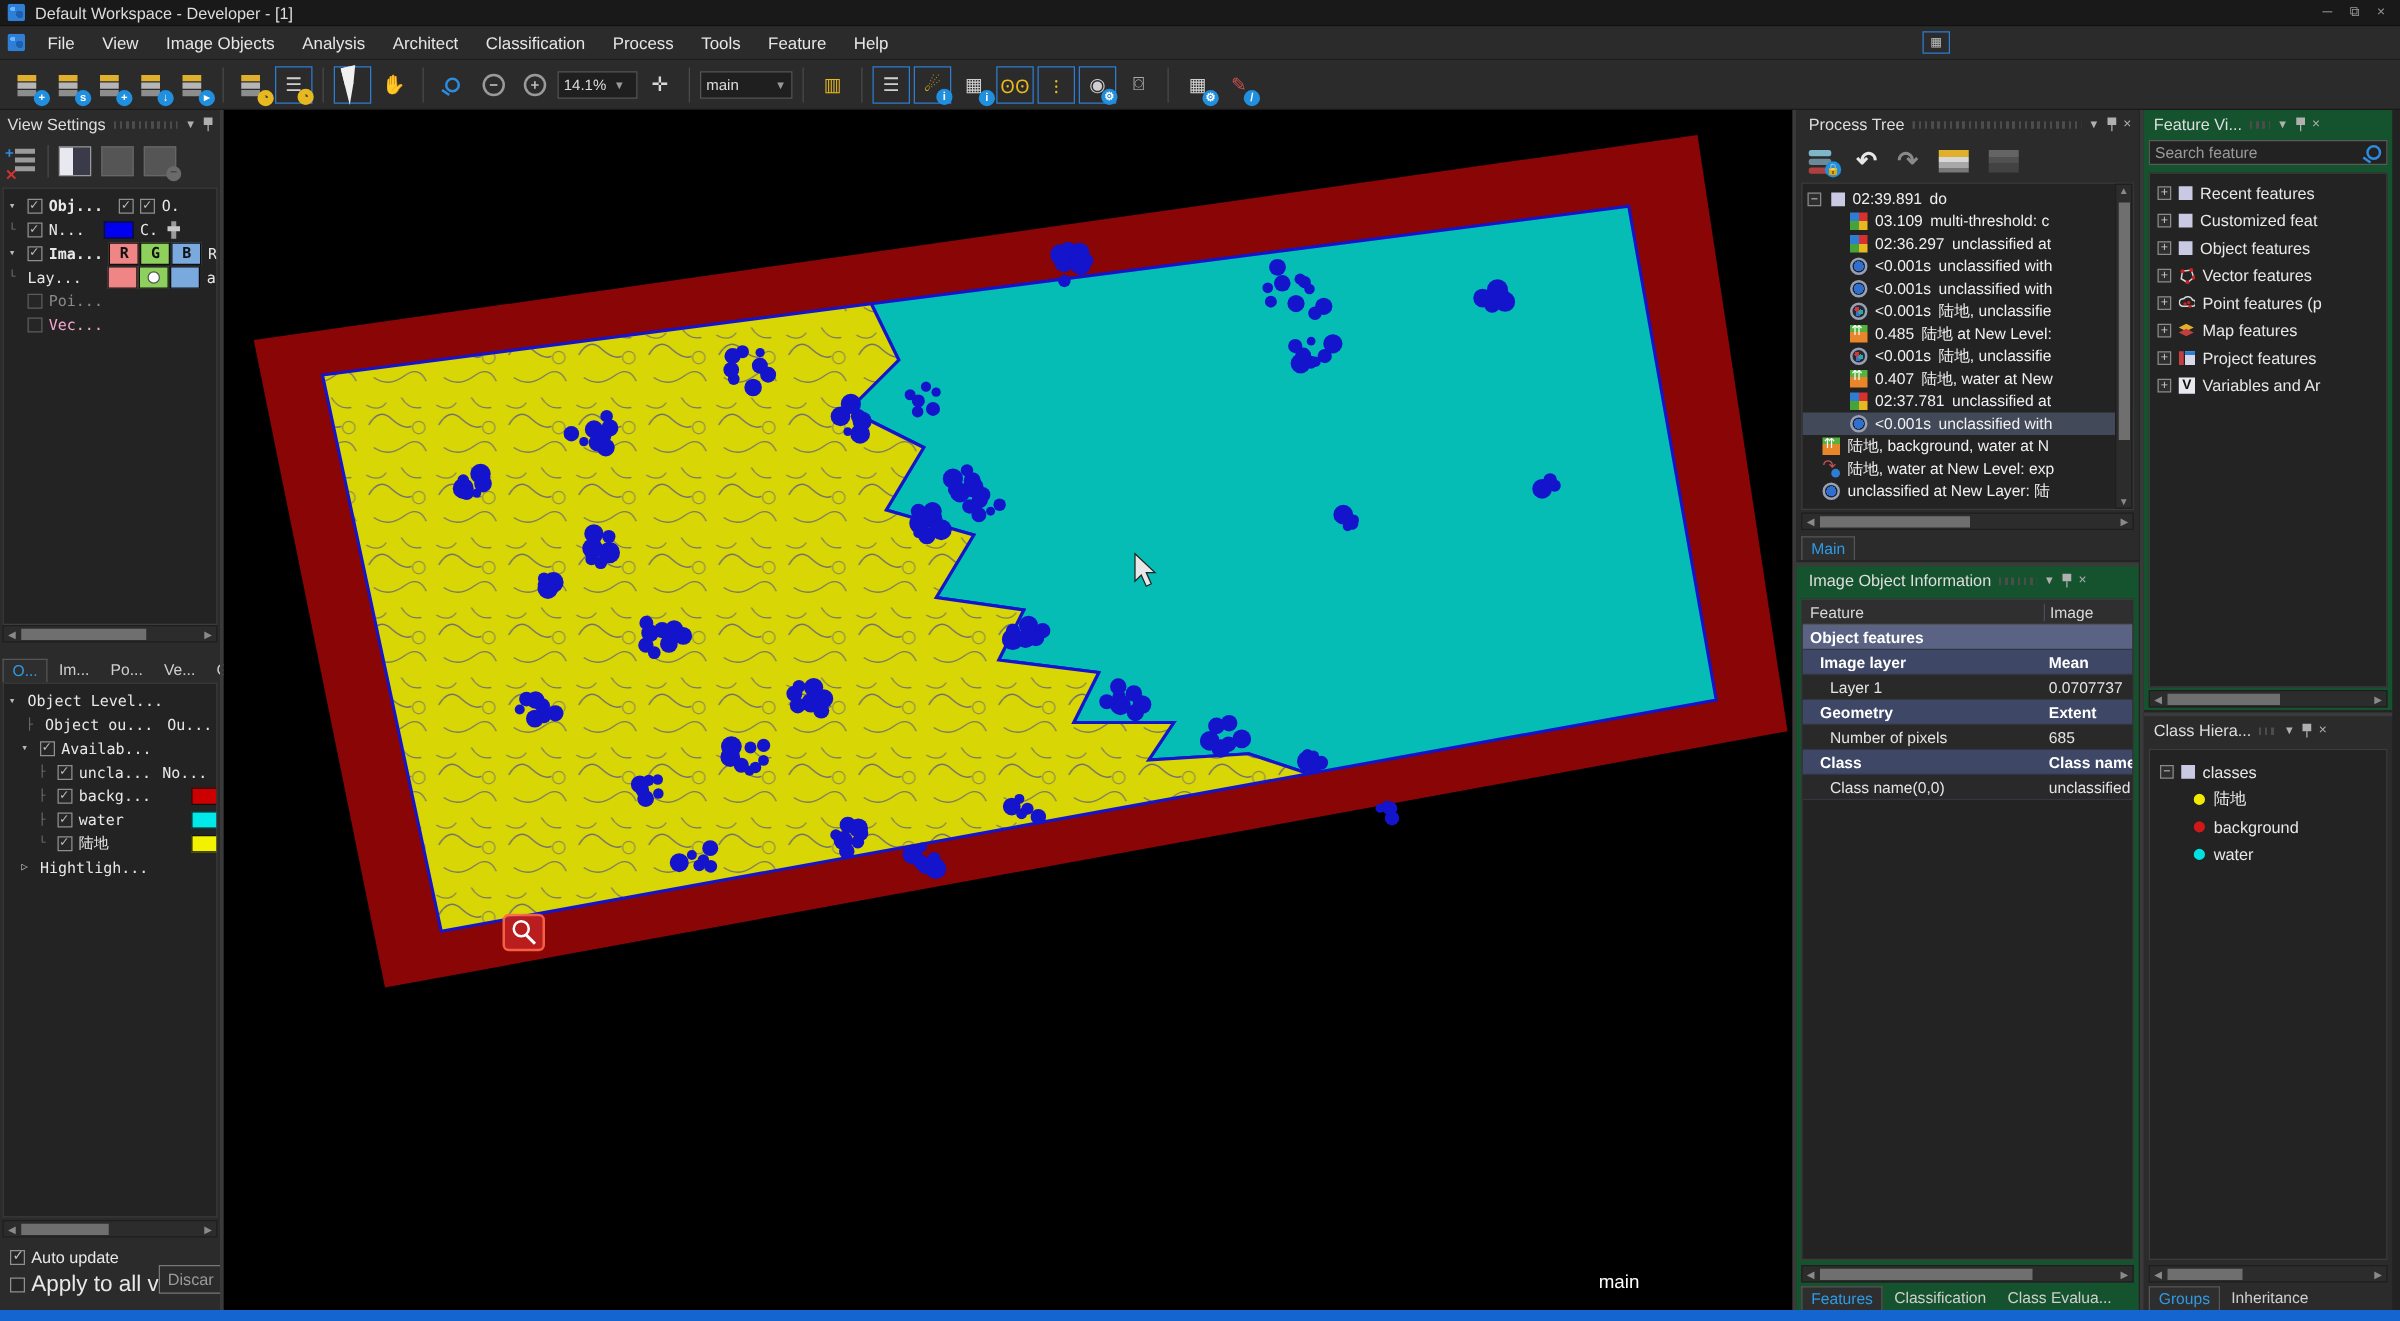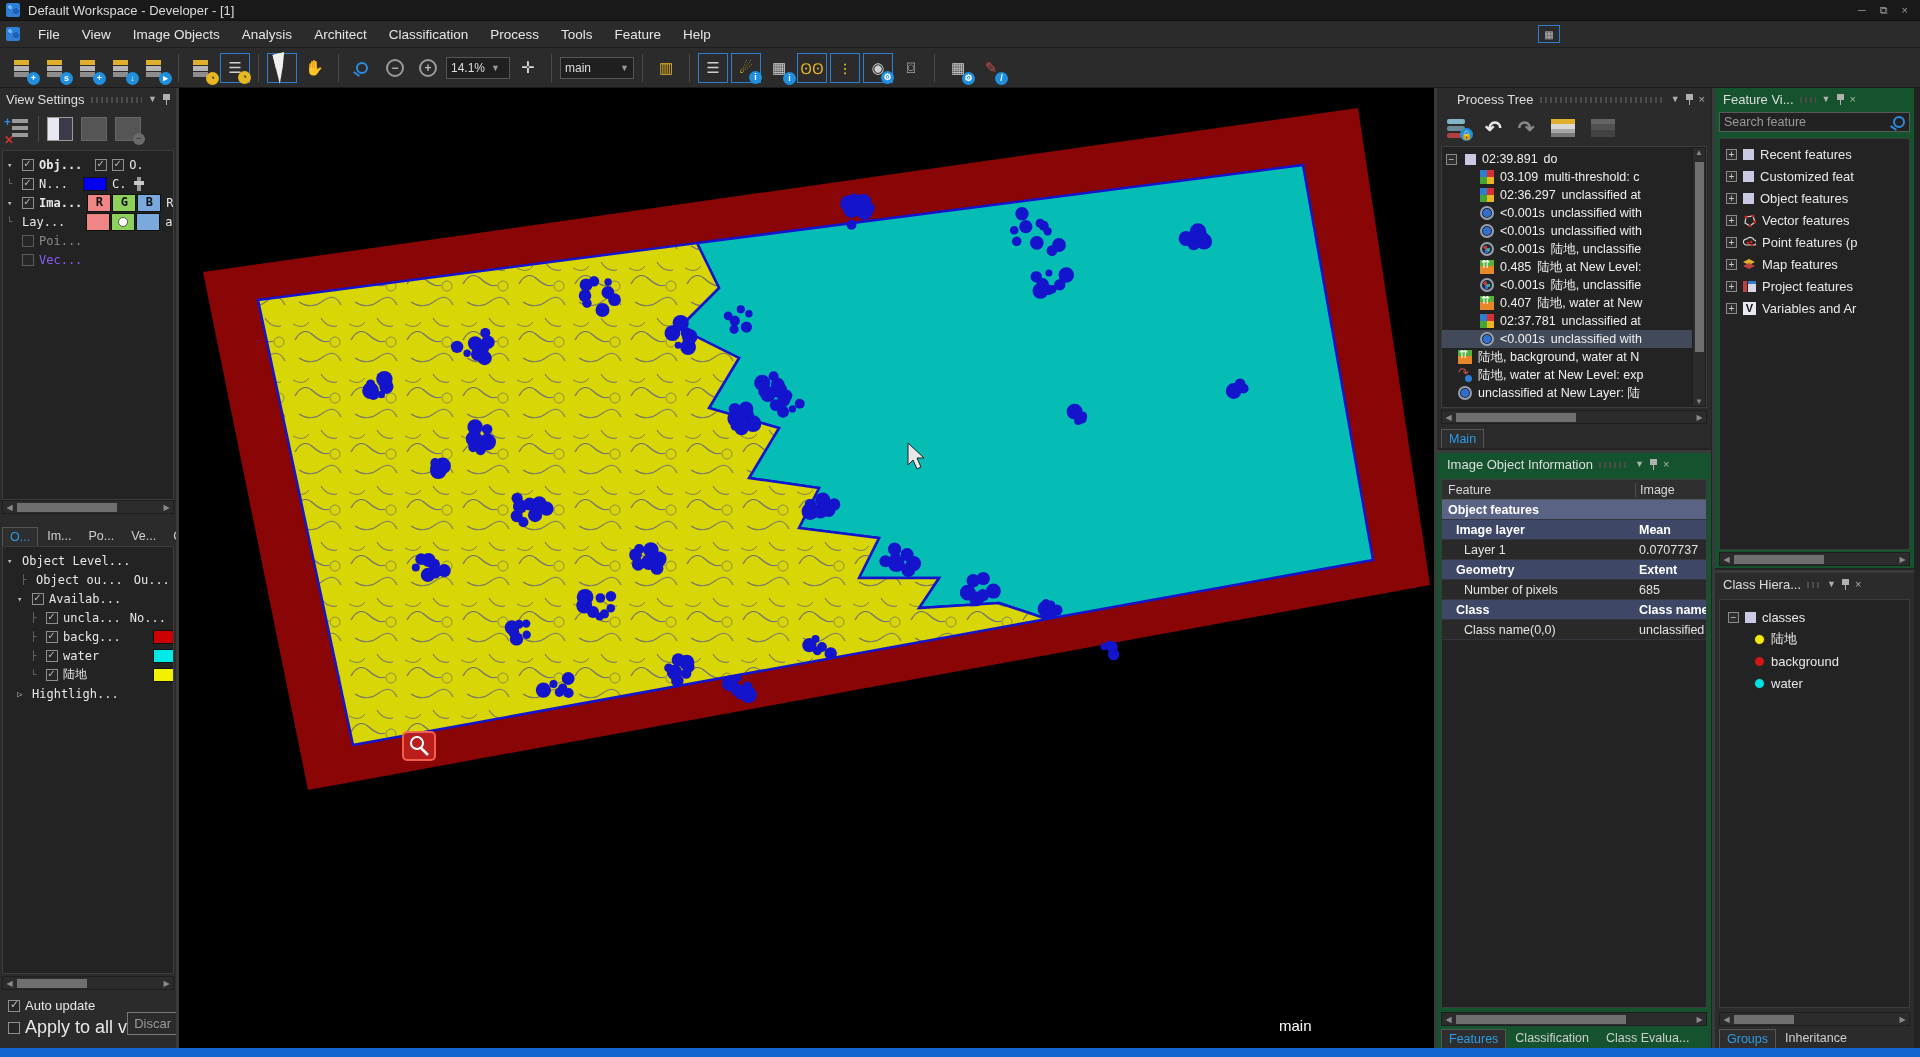--- a/index.html
+++ b/index.html
@@ -291,21 +291,21 @@
           <span style="position:absolute;left:6px;top:3px;width:10px;height:10px;border-radius:50%;background:#fff;border:1px solid #555"></span>
         </span>
       <span class="swatch" style="background:#79a9dd;width:24px;height:18px;margin-left:-4px"></span>
       <span>au</span>
     </div>
     <div class="row" style="color:#8a8a8a">
       <span class="exp"></span>
         <span class="cb dim"></span>
       <span>Poi...</span>
     </div>
-    <div class="row" style="color:#8b5cf6">
+    <div class="row" style="color:#f9a8d4">
       <span class="exp"></span>
         <span class="cb dim"></span>
       <span>Vec...</span>
     </div>
   </div>
   <div class="hs" style="position:absolute;left:2px;right:2px;top:412px">
     <span class="la">◀</span>
       <span class="th" style="left:14px;width:100px"></span>
       <span class="ra">▶</span>
   </div>
@@ -602,21 +602,21 @@
     </g>
 
     <polygon points="729,355 729,377 734,372 738,381 742,379 738,370 745,370" fill="#e8e8e8" stroke="#222" stroke-width="1"></polygon>
   </svg>
   <div style="position:absolute;left:1100px;top:929px;font-size:15px;color:#fff">main</div>
 </div>
 
 <div class="vsep" style="left:1434px"></div>
 
 <div class="abs" style="left:1437px;top:88px;width:274px;height:360px;background:#2b2b2b">
-  <div class="ptitle" style="padding-left:20px">
+  <div class="ptitle" style="padding-left:10px">
     <span>Process Tree</span>
     <span class="grip"></span>
     <span class="tgl">▼</span>
     <span class="pin"></span>
     <span class="clz">×</span>
   </div>
   <div style="display:flex;align-items:center;gap:16px;padding:6px 10px">
     <div style="position:relative;width:22px;height:20px">
       <span style="position:absolute;left:0;top:1px;width:18px;height:5px;background:#7fb6c8;border-radius:2px;box-shadow:0 7px 0 #6a8a98,0 14px 0 #b04040"></span>
       <span class="badge" style="right:-4px;bottom:-3px">🔒</span>

